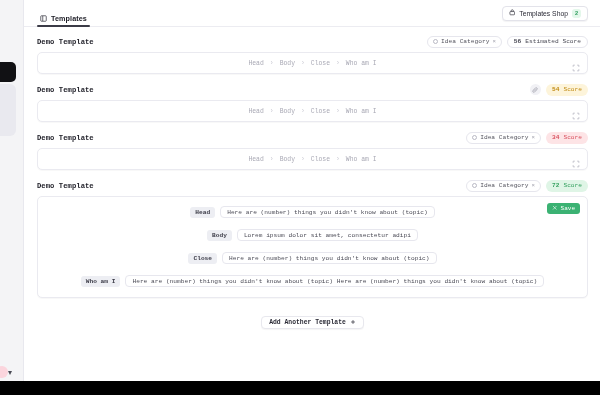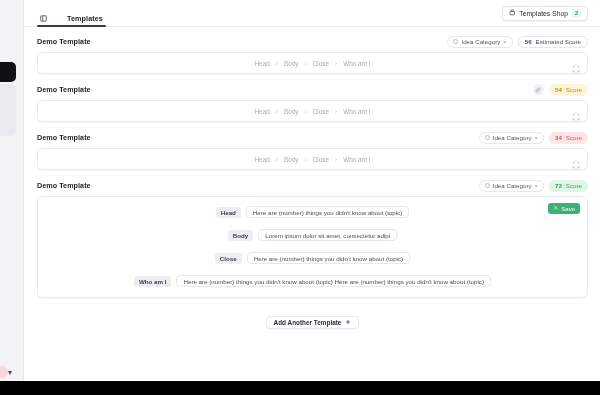--- a/index.html
+++ b/index.html
@@ -58,21 +58,21 @@
   
   .topbar {
     position: relative;
     height: 27px;
     border-bottom: 1px solid #ececf1;
     display: flex; align-items: center;
     padding: 0 12px 0 13px;
   }
   .tabs { display: flex; align-items: flex-end; gap: 10px; height: 27px; }
   .tab {
-    display: flex; align-items: center; gap: 20px;
+    display: flex; align-items: center; gap: 4px;
     height: 16px; padding: 0 3px;
     font-size: 7.2px; letter-spacing: .1px;
     color: #9a9aa6; cursor: pointer;
     position: relative;
   }
   .tab.active { color: #1d1d26; font-weight: bold; }
   .tab.active:after {
     content: ""; position: absolute; left: 0; right: 0; bottom: 0;
     height: 1.6px; background: #3a3a46; border-radius: 2px;
   }
@@ -89,21 +89,21 @@
     white-space: nowrap;
   }
   .badge-count {
     display: inline-flex; align-items: center; justify-content: center;
     min-width: 9px; height: 9px; padding: 0 2px;
     background: #e3f7ea; color: #2e9c5c;
     border-radius: 3px; font-size: 5.6px; font-weight: bold;
   }
 
   
-  .content { padding: 8px 12px 0 13px; }
+  .content { padding: 8px 12px 0 13px; font-family: Liberation Mono, monospace; }
 
   .tpl-block { margin-bottom: 9px; }
 
   .tpl-head {
     display: flex; align-items: center;
     height: 13px; margin-bottom: 4px;
   }
   .tpl-title {
     font-size: 7.2px; font-weight: bold; color: #1d1d26;
     letter-spacing: .05px;

